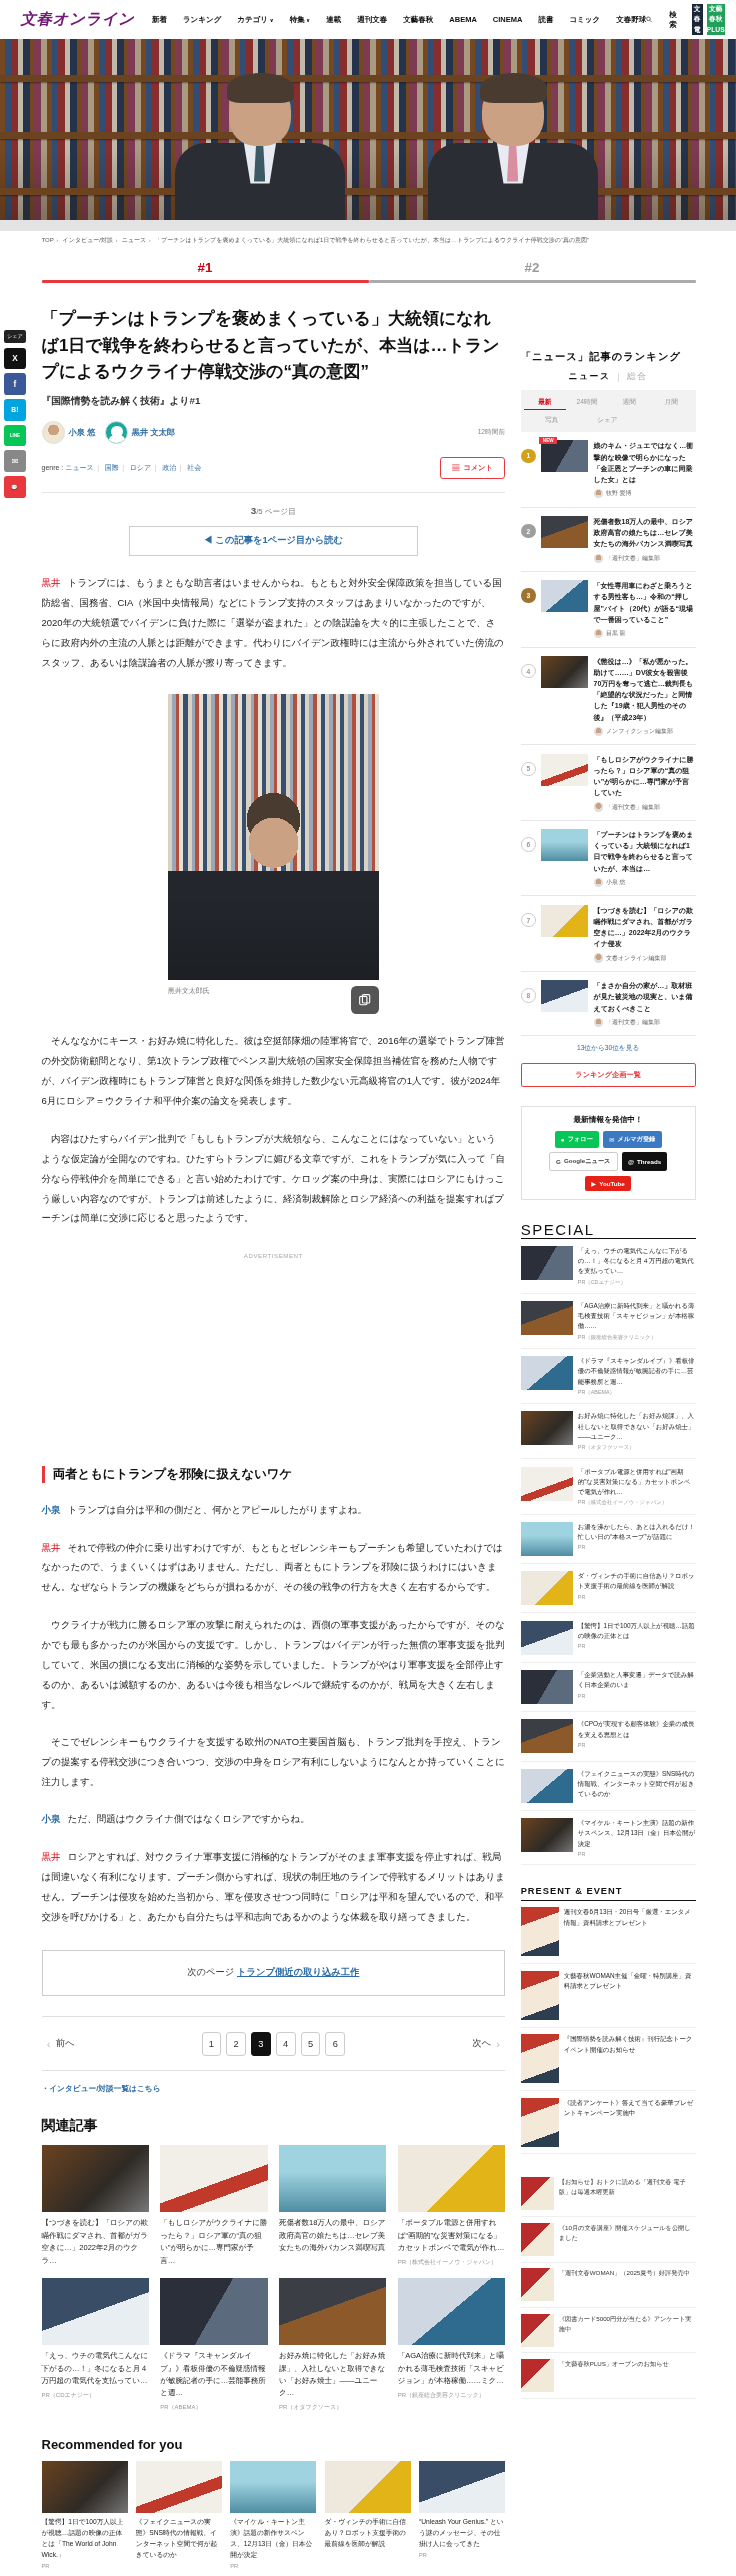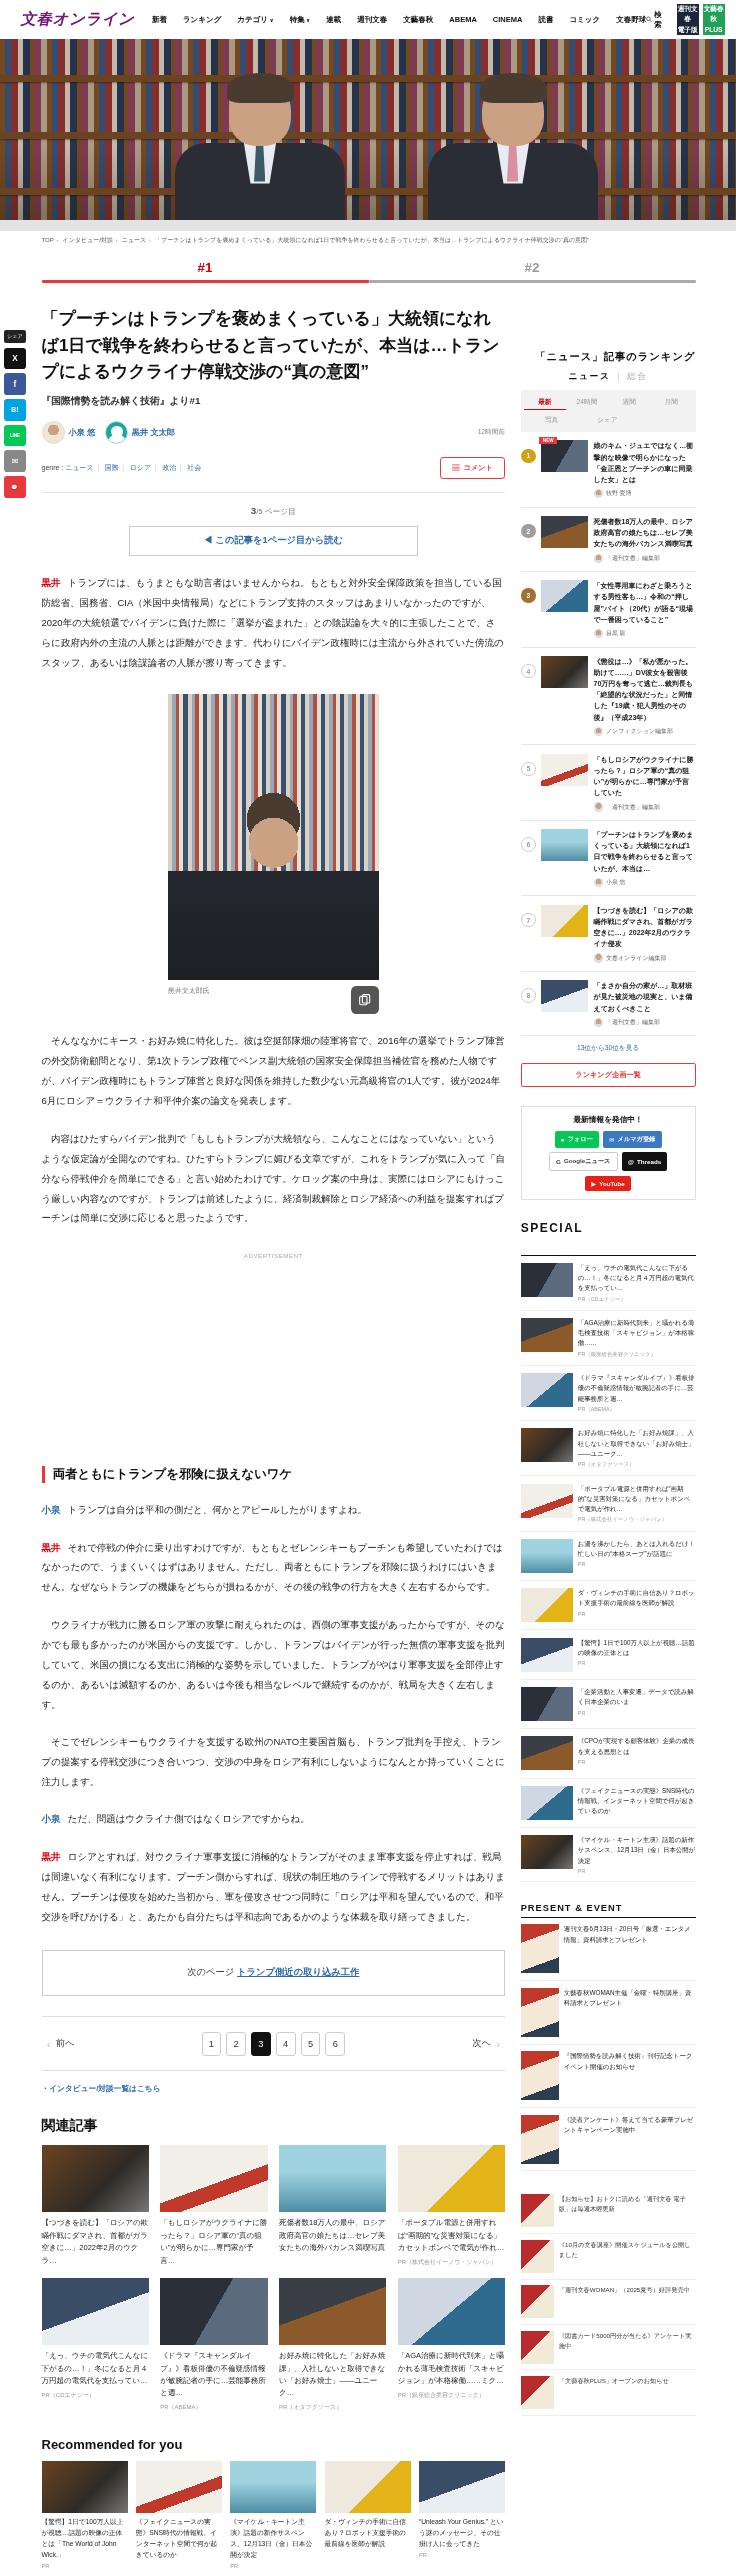--- a/index.html
+++ b/index.html
@@ -4,21 +4,21 @@
 <style>
   * { margin:0; padding:0; box-sizing:border-box; }
   body { font-family:"Liberation Sans","DejaVu Sans",sans-serif; background:#fff; color:#222; width:737px; }
 
   
   .site-header { height:39px; display:flex; align-items:center; padding:0 12.4px 0 20.6px; background:#fff; }
   .logo { font-size:15.5px; font-weight:bold; letter-spacing:0.5px; color:#701a75; font-style:italic; white-space:nowrap; }
   .gnav { display:flex; gap:16px; margin-left:17.5px; flex:1; }
   .gnav a { font-size:7.5px; color:#111; text-decoration:none; font-weight:bold; white-space:nowrap; }
   .gnav .chev { font-size:5.2px; color:#111; }
-  .search-box { display:flex; align-items:center; gap:2px; font-size:7.5px; font-weight:bold; color:#111; margin-right:8.2px; cursor:pointer; }
+  .search-box { display:flex; align-items:center; gap:17px; font-size:7.5px; font-weight:bold; color:#111; margin-right:8.2px; cursor:pointer; }
   .hd-btn { width:43px; height:31px; color:#fff; font-size:6.7px; font-weight:bold; display:flex; flex-direction:column; align-items:center; justify-content:center; line-height:1.5; text-align:center; margin-left:4.1px; cursor:pointer; }
   .hd-btn.navy { background:#1b2638; }
   .hd-btn.green { background:#21a05a; }
 
   
   .hero { height:181px; position:relative; overflow:hidden;
     background:
       repeating-linear-gradient(90deg,#7a4a22 0 5.2px,#33507a 5.2px 11.3px,#8c2f2f 11.3px 17.5px,#c9c2b2 17.5px 23px,#24354f 23px 30px,#7a4a22 30px 34px,#833c57 34px 41px,#b0a189 41px 47px),
       #5a3a1e; }
   .hero::before { content:""; position:absolute; inset:0;
@@ -66,21 +66,21 @@
   .genre a { color:#2e6ca5; text-decoration:none; }
   .genre .gsep { color:#ccc; margin:0 3.6px; }
   .comment-btn { margin-left:auto; border:0.8px solid #e8383d; color:#e8383d; border-radius:3.1px; font-size:7.2px; font-weight:bold; padding:4.6px 11.3px; display:flex; gap:4.1px; align-items:center; cursor:pointer; background:#fff; }
   .hr { border-top:0.5px solid #e5e5e5; margin:13.4px 0 0; }
 
   
   .page-note { text-align:center; color:#777; font-size:7.7px; margin-top:12.4px; }
   .page-note b { font-size:9.8px; color:#555; }
   .readfirst { display:block; width:289px; margin:8.2px auto 0; border:0.5px solid #ccc; background:#fff; color:#2e6ca5; font-size:9.3px; font-weight:bold; text-align:center; padding:7.7px 0; cursor:pointer; }
   .para { font-size:9.5px; line-height:2.1; color:#222; margin-top:17.5px; }
-  .para .sp-k { color:#d7000f; font-weight:bold; margin-right:7.2px; }
+  .para .sp-k { color:#d7000f; font-weight:normal; margin-right:7.2px; }
   .para .sp-b { color:#2e6ca5; font-weight:bold; margin-right:7.2px; }
   .figure { margin:20.6px auto 0; width:211px; }
   .fig-img { width:211px; height:286px;
     background:
       linear-gradient(0deg, rgba(0,0,0,.18), transparent 30%),
       radial-gradient(circle at 50% 52%, #caa183 0 25px, transparent 25px),
       radial-gradient(circle at 50% 44%, #4a3b30 0 27px, transparent 27px),
       linear-gradient(180deg, transparent 0 62%, #23262c 62% 100%),
       repeating-linear-gradient(90deg,#d9d2c2 0 4.1px,#9aa7b8 4.1px 7.7px,#b0513f 7.7px 11.3px,#e4e0d4 11.3px 15.5px,#39506e 15.5px 19.6px),
       #8a6a3f; }
@@ -120,21 +120,21 @@
 
   
   .reco-head { font-size:13px; font-weight:bold; margin-top:25px; color:#111; }
   .reco-grid { display:grid; grid-template-columns:repeat(5,1fr); gap:8.2px; margin-top:9.3px; }
   .reco-thumb { width:100%; height:52px; }
   .reco-tt { font-size:6.7px; line-height:1.6; margin-top:4.1px; color:#222; }
   .reco-pr { font-size:5.7px; color:#999; margin-top:2.6px; }
 
   
   .rank-box { margin-top:57px; }
-  .rank-title { font-size:10.3px; font-weight:bold; letter-spacing:1px; color:#111; text-align:right; }
+  .rank-title { font-size:10.3px; font-weight:bold; letter-spacing:1px; color:#111; text-align:left; }
   .rank-tabs { display:flex; justify-content:center; gap:7.2px; margin-top:7.2px; align-items:center; }
   .rank-tab { font-size:8.8px; letter-spacing:1.5px; cursor:pointer; }
   .rank-tab.on { color:#111; font-weight:bold; }
   .rank-tab.off { color:#aaa;text-align:right; }
   .rank-vsep { color:#ccc; }
   .subtabs { background:#f2f2f2; margin-top:7.2px; display:flex; flex-wrap:wrap; padding:5.2px 3.1px; row-gap:4.1px; }
   .subtab { width:25%; text-align:center; font-size:6.7px; color:#999; cursor:pointer; padding:2.1px 0; }
   .subtab.sel { color:#d7000f; font-weight:bold; border-bottom:1px solid #d7000f; }
   .subtab.half { width:33%; }
   .rank-list { }
@@ -153,21 +153,21 @@
   .rank-plan-btn { margin-top:7.2px; border:0.8px solid #e8383d; color:#e8383d; text-align:center; font-size:7.2px; font-weight:bold; padding:6.2px 0; border-radius:2.1px; cursor:pointer; }
 
   .follow-box { margin-top:18.5px; border:0.5px solid #e0e0e0; padding:8.2px; }
   .follow-head { font-size:7.7px; font-weight:bold; color:#111; text-align:center; }
   .follow-row { display:flex; flex-wrap:wrap; gap:4.1px; margin-top:6.2px; justify-content:center; }
   .fl-btn { font-size:6.2px; font-weight:bold; color:#fff; border-radius:2.1px; padding:4.1px 6.2px; cursor:pointer; display:flex; align-items:center; gap:3.1px; }
   .fl-line{background:#06c755;} .fl-mail{background:#3b79c3;} .fl-g{background:#fff;color:#444;border:0.5px solid #ccc;}
   .fl-th{background:#111;} .fl-yt{background:#e62117;}
 
   .special-box { margin-top:20.6px; }
-  .special-head { font-size:12px; font-weight:bold; letter-spacing:1.5px; color:#111; border-bottom:1px solid #111; padding-bottom:20px; }
+  .special-head { font-size:15px; font-weight:normal; letter-spacing:1.5px; color:#111; border-bottom:1px solid #111; padding-bottom:0; }
   .sp-item { display:flex; gap:5.2px; padding:7.2px 0; border-bottom:0.5px solid #eee; cursor:pointer; }
   .sp-thumb { flex:0 0 52px; height:34px; }
   .sp-tt { font-size:6.4px; line-height:1.6; color:#222; }
   .sp-pr { font-size:5.4px; color:#999; margin-top:2.1px; }
 
   .present-box { margin-top:20.6px; }
   .present-head { font-size:9.3px; font-weight:bold; letter-spacing:1px; color:#111; border-bottom:1px solid #111; padding-bottom:4.1px; }
   .pr-item { display:flex; gap:5.2px; padding:6.7px 0; border-bottom:0.5px solid #eee; cursor:pointer; }
   .pr-thumb { flex:0 0 38px; height:49px; background:linear-gradient(160deg,#c0392b 30%,#f4e9d8 0 75%,#2c3e50 0); }
   .pr-tt { font-size:6.4px; line-height:1.65; color:#222; }

